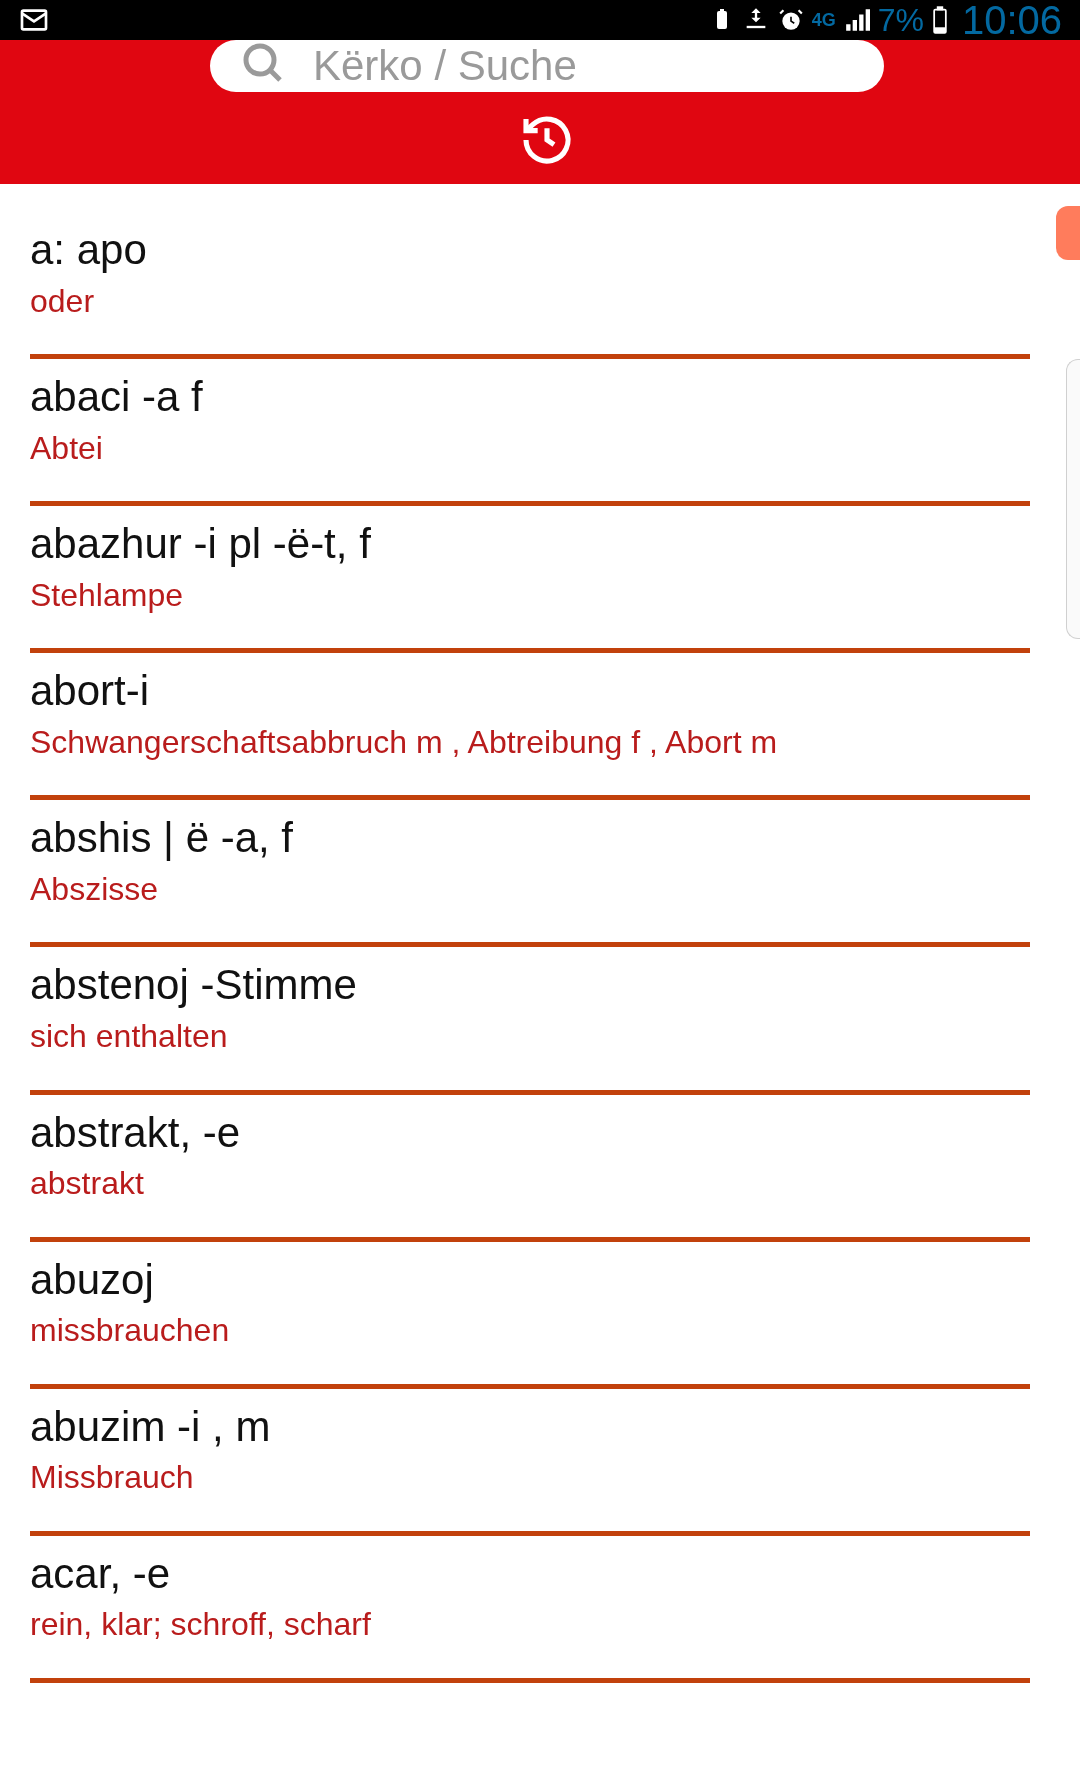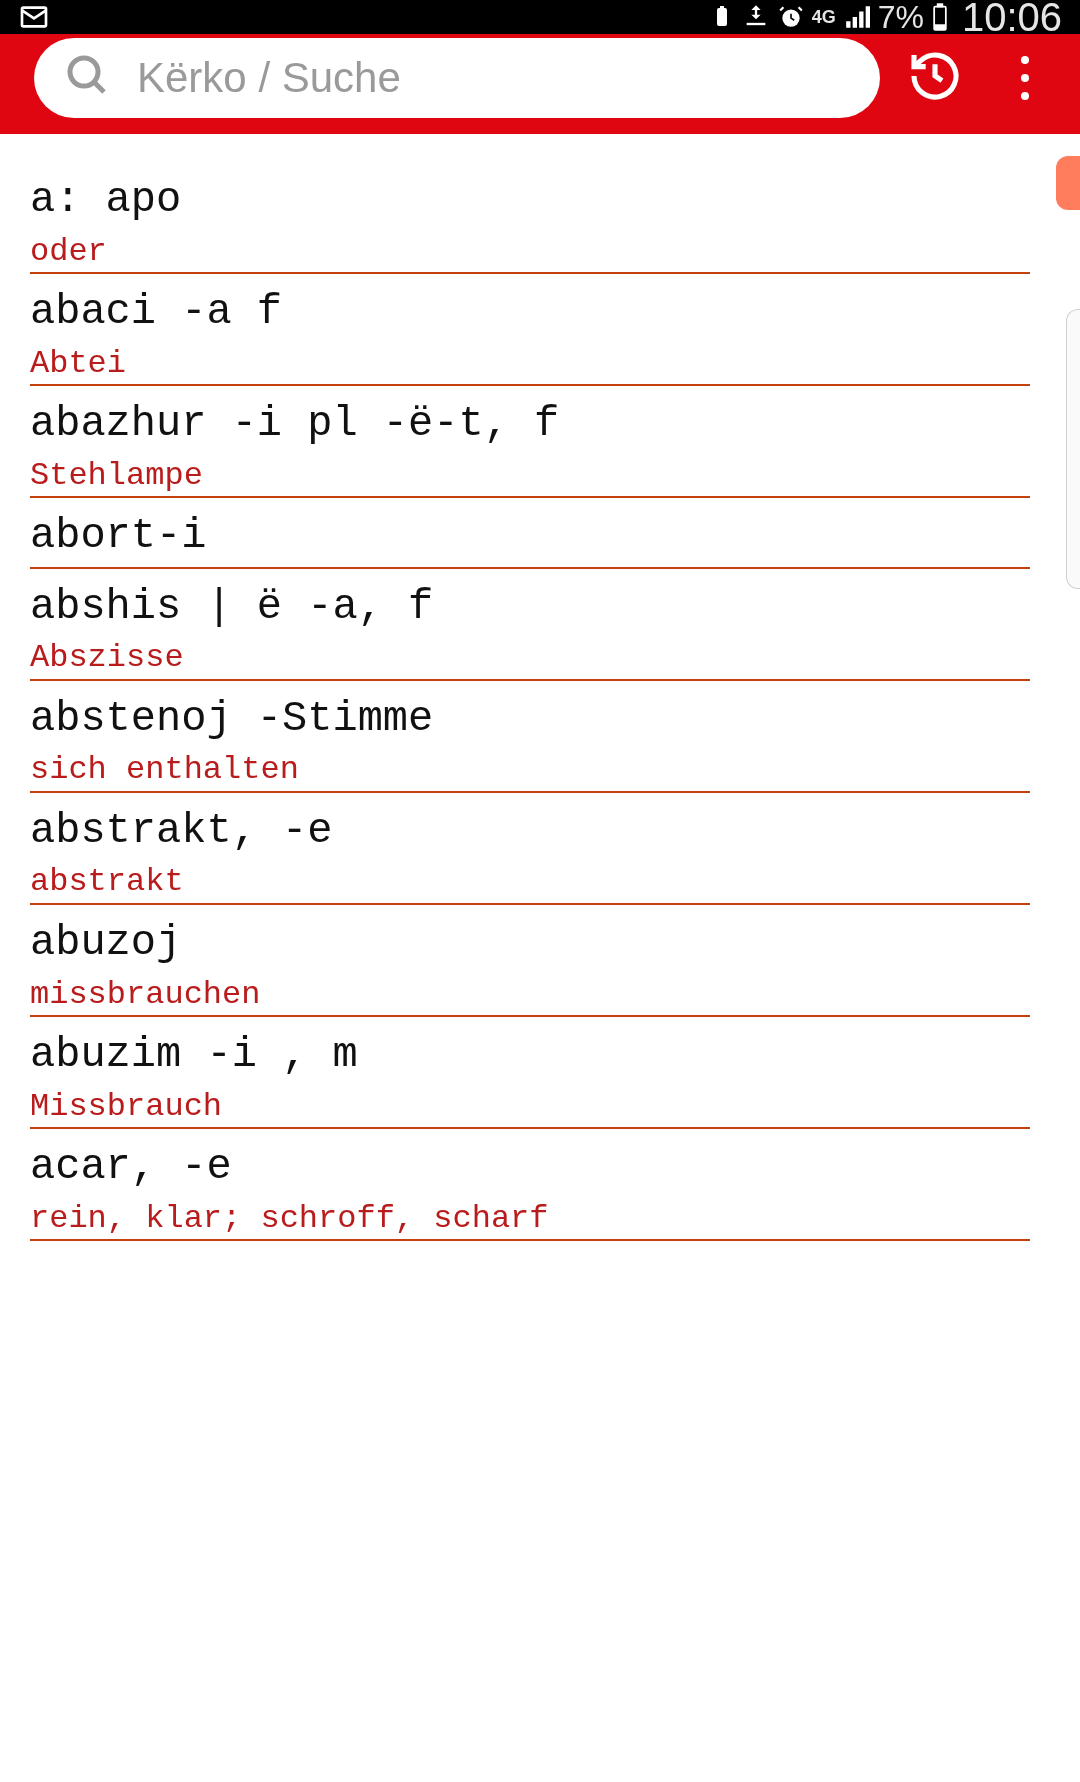--- a/index.html
+++ b/index.html
@@ -1,41 +1,42 @@
 <!DOCTYPE html>
 <html><head>
 <meta charset="utf-8">
 <style>
   * { box-sizing: border-box; margin: 0; padding: 0; }
   html, body { width: 1080px; height: 1782px; font-family: sans-serif; overflow: hidden; background: #fff; }
   
   
   .status-bar {
-    height: 34px;
+    height: 40px;
     background: #000;
-    color: #e5e5e5;
+    color: #0369a1;
     display: flex;
     align-items: center;
     justify-content: space-between;
     padding: 0 18px;
     font-size: 30px;
   }
   .status-left, .status-right { display: flex; align-items: center; gap: 12px; }
   .status-right { gap: 8px; }
   .status-icon { display: inline-flex; align-items: center; justify-content: center; }
   .status-time { font-size: 40px; font-weight: 400; margin-left: 6px; }
 
   
   .app-bar {
-    height: 100px;
+    height: 144px;
     background: #e00611;
     display: flex;
     align-items: center;
     padding: 0 20px 12px 34px;
     gap: 20px;
+    flex-direction: column;
   }
   .search-container {
     flex: 1;
     height: 80px;
     background: #fff;
     border-radius: 40px;
     display: flex;
     align-items: center;
     padding: 0 30px;
     gap: 25px;
@@ -64,25 +65,24 @@
   
   .list-area {
     position: relative;
     height: calc(1782px - 50px - 115px);
     background: #fff;
   }
   .list {
     padding: 30px 0 0 30px;
   }
   .list-item {
-    padding: 12px 0 0 0;
-    border-bottom: 2px solid #c2410c;
+    padding: 12px 0 32px 0;
+    border-bottom: 5px solid #c2410c;
     margin-right: 50px;
     cursor: pointer;
-    font-family: Liberation Mono, monospace;
   }
   .list-item:first-child { padding-top: 10px; }
   .word {
     font-size: 42px;
     color: #111;
     line-height: 1.25;
     margin-bottom: 4px;
     font-weight: 400;
   }
   .definition {
@@ -204,20 +204,21 @@
     <div class="list-item">
       <div class="word">abaci -a  f</div>
       <div class="definition">Abtei</div>
     </div>
     <div class="list-item">
       <div class="word">abazhur -i pl -ë-t, f</div>
       <div class="definition">Stehlampe</div>
     </div>
     <div class="list-item">
       <div class="word">abort-i</div>
+      <div class="definition">Schwangerschaftsabbruch m , Abtreibung f , Abort m</div>
     </div>
     <div class="list-item">
       <div class="word">abshis | ë -a, f</div>
       <div class="definition">Abszisse</div>
     </div>
     <div class="list-item">
       <div class="word">abstenoj -Stimme</div>
       <div class="definition">sich enthalten</div>
     </div>
     <div class="list-item">

